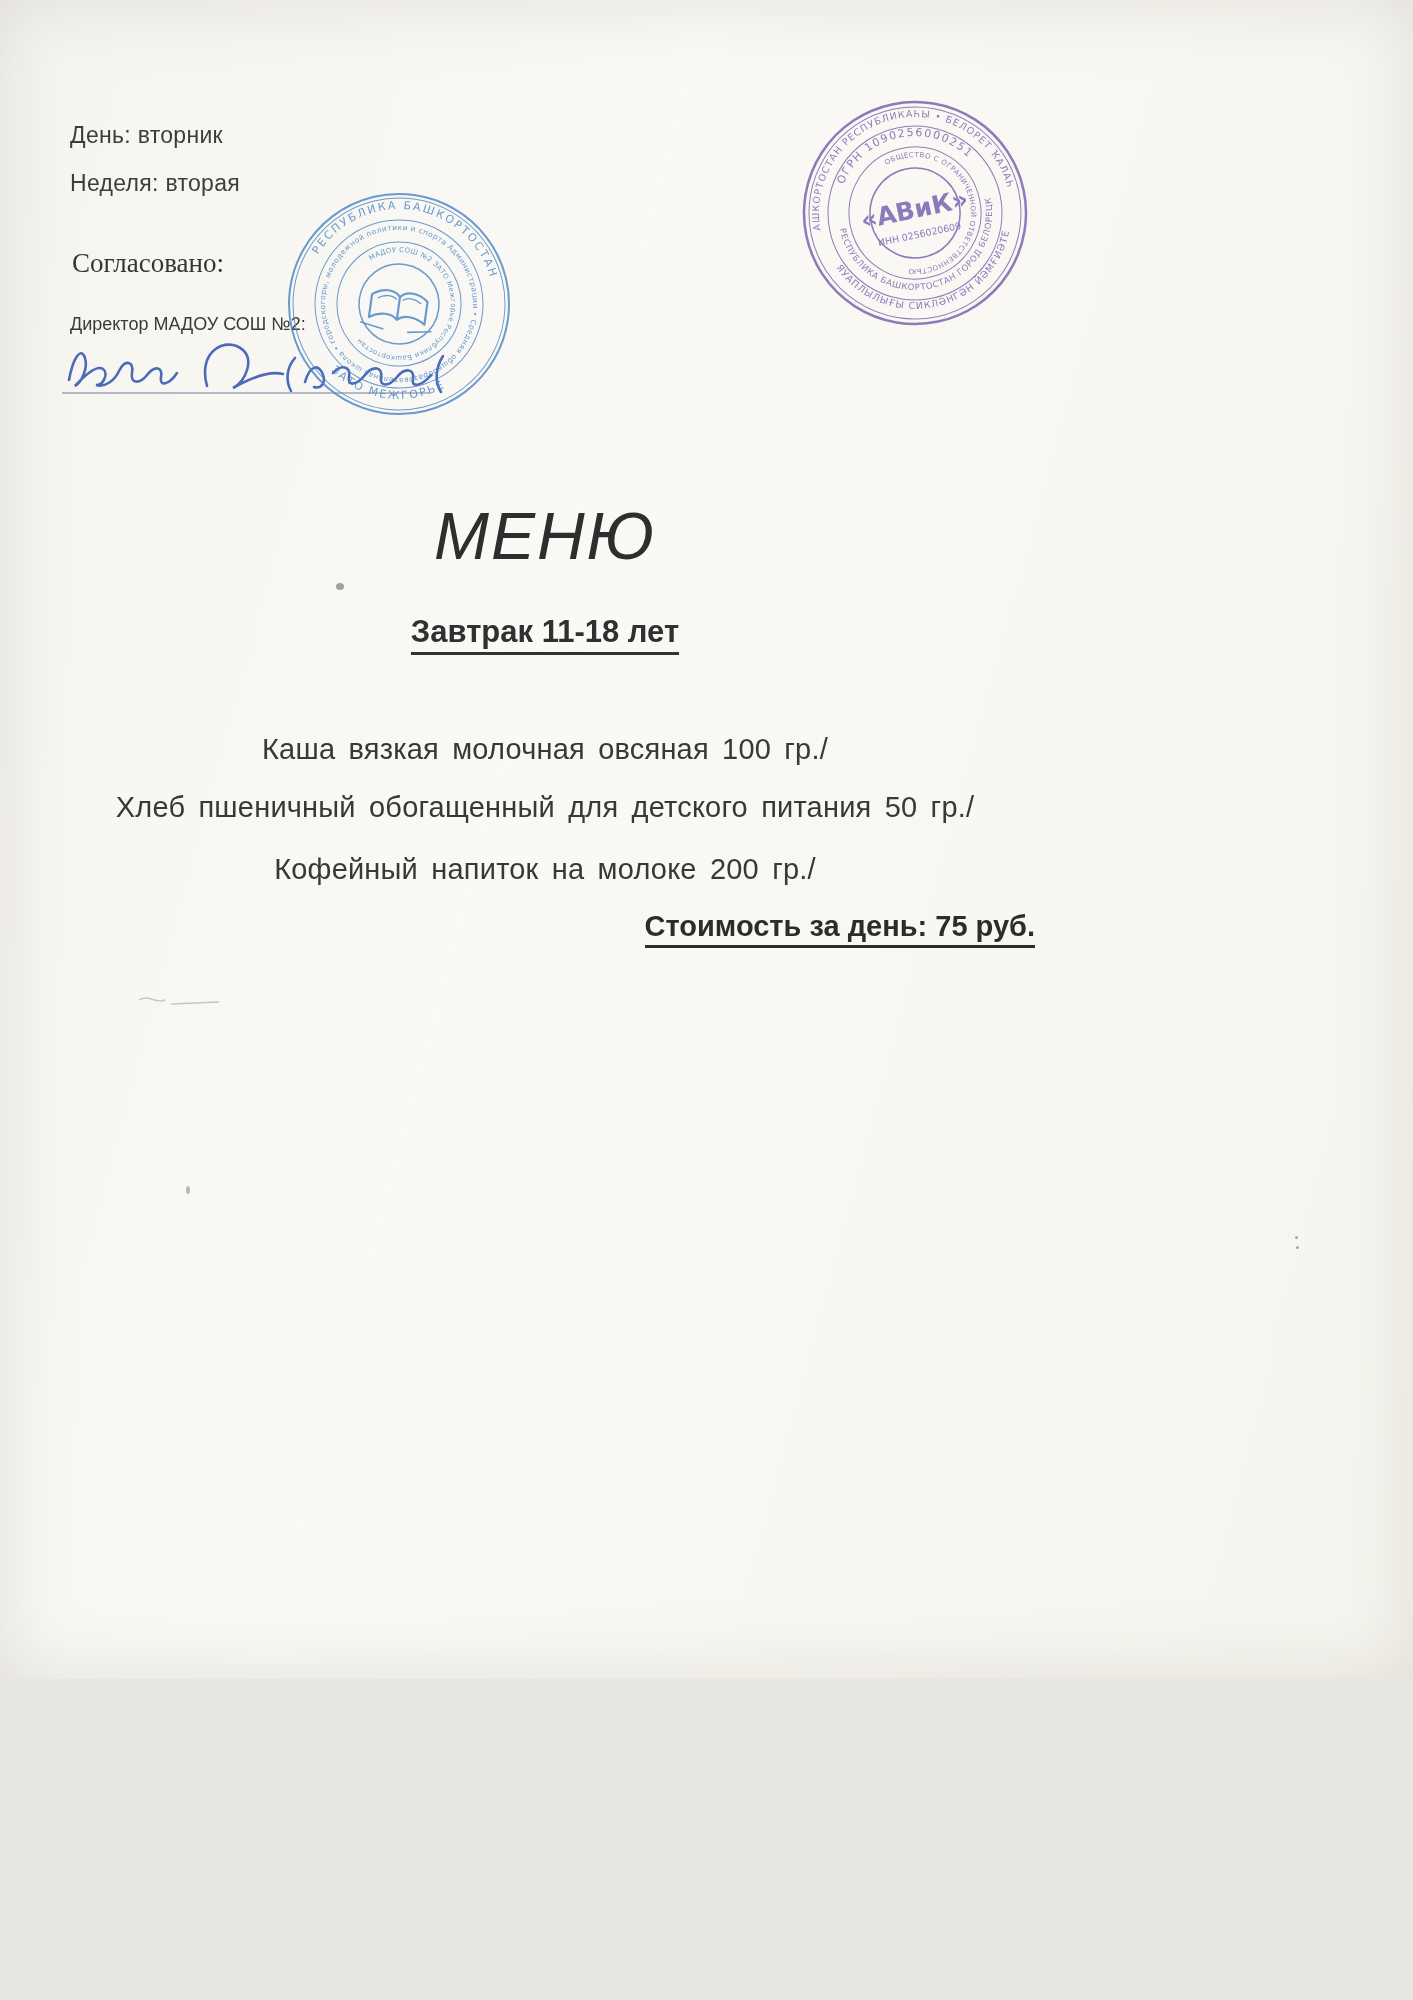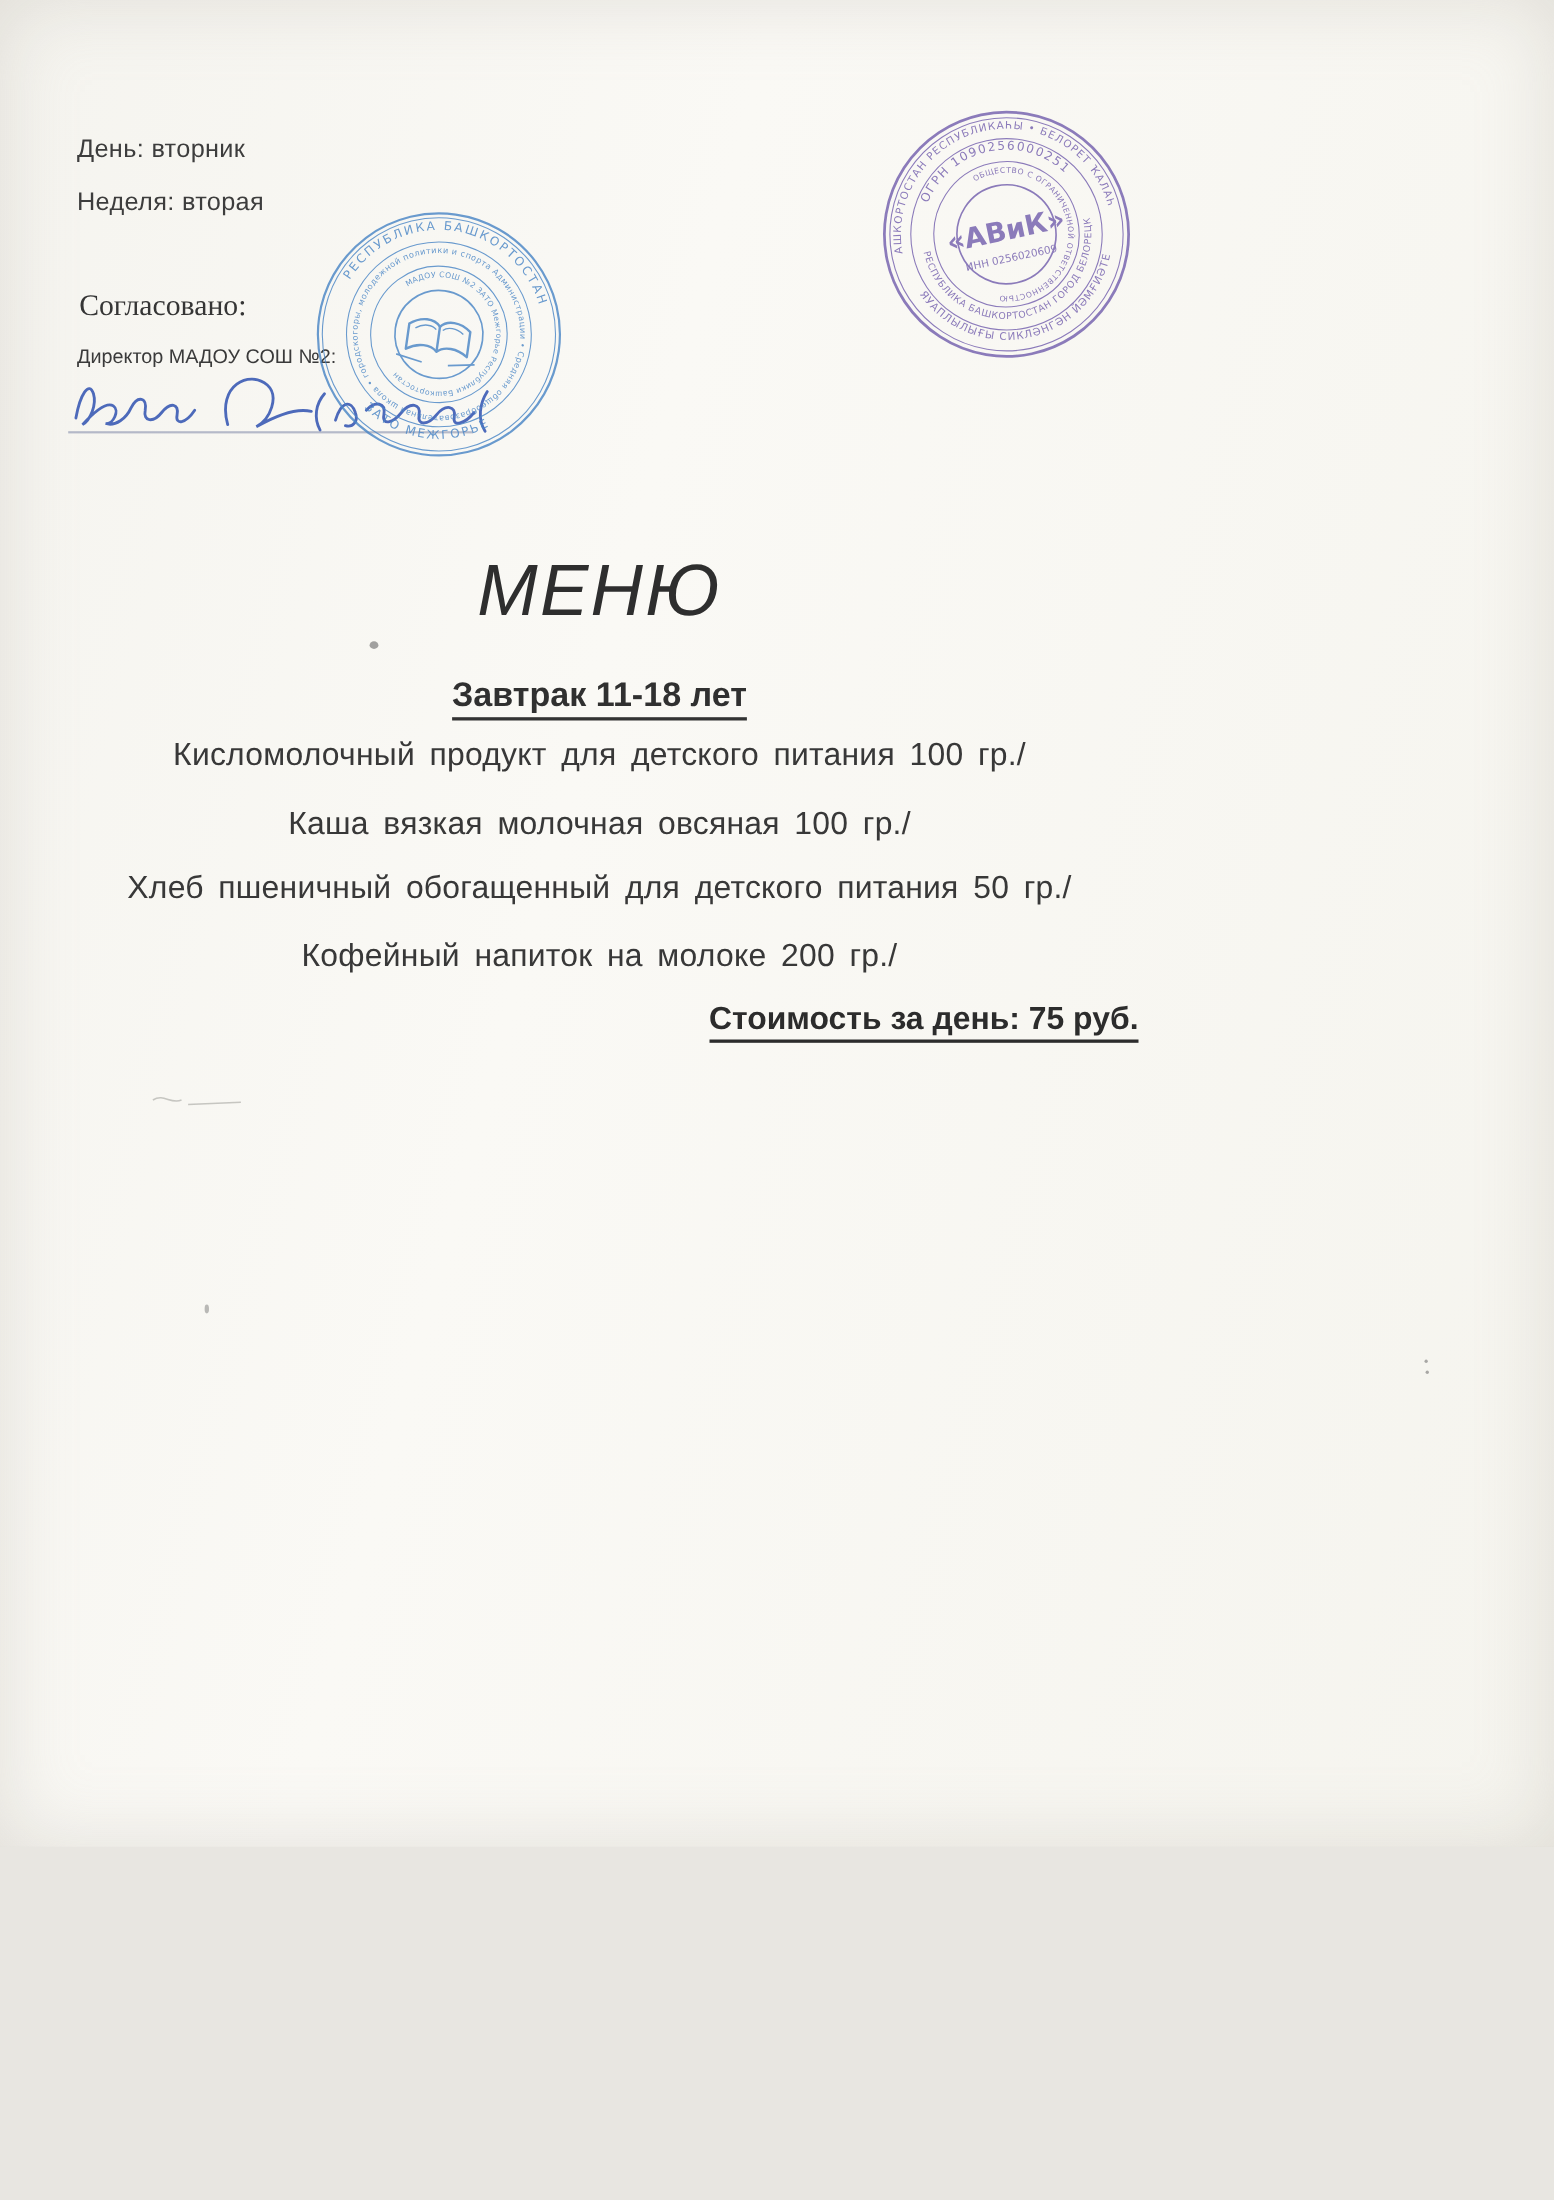--- a/index.html
+++ b/index.html
@@ -30,21 +30,21 @@
   .speck { border-radius:50%; background:#5a5a5a; }
 </style>
 </head>
 <body>
 
 <div class="page">
 
   <div class="abs meta-line" style="left:70px; top:122px;">День: вторник</div>
   <div class="abs meta-line" style="left:70px; top:170px;">Неделя: вторая</div>
 
-  <div class="abs agreed" style="left:72px; top:262px;">Согласовано:</div>
+  <div class="abs agreed" style="left:72px; top:248px;">Согласовано:</div>
   <div class="abs director" style="left:70px; top:314px;">Директор МАДОУ СОШ №2:</div>
 
   <svg class="abs" style="left:55px; top:328px;" width="440" height="80" viewBox="0 0 440 80" aria-label="signature">
     <title>Нагов (А.И. Головина)</title>
     <g fill="none" stroke="#3b5bb5" stroke-width="2.6" stroke-linecap="round" opacity="0.9">
       <path d="M 14 52 C 18 30 26 18 30 30 C 33 40 27 54 20 58 C 31 46 42 37 48 41 C 54 45 48 58 41 57 C 50 60 60 52 64 43 C 70 31 79 33 77 45 C 75 55 84 57 92 47 C 100 37 108 39 106 49 C 104 59 114 57 122 45"></path>
       <path d="M 152 58 C 142 22 172 8 188 22 C 199 32 191 53 178 60 C 192 52 212 42 228 46"></path>
       <path d="M 240 30 C 232 39 230 52 236 63"></path>
       <path d="M 250 54 C 255 37 264 35 268 47 C 271 55 266 61 259 59 M 278 45 C 286 36 296 38 294 49 C 292 59 302 57 310 47 C 318 37 328 39 326 49 C 324 59 334 59 342 49 C 350 39 360 41 358 51 C 356 61 368 57 376 47"></path>
       <path d="M 388 28 C 381 39 379 53 386 64"></path>
@@ -105,21 +105,20 @@
       </g>
     </g>
   </svg>
 
   <div class="abs content-col menu-title" style="top:498px;">МЕНЮ</div>
 
   <div class="abs content-col menu-subtitle" style="top:614px;">
     <span class="u">Завтрак 11-18 лет</span>
   </div>
 
-  <div class="abs content-col menu-item" style="top:670px;">Кисломолочный продукт для детского питания 100 гр./</div>
   <div class="abs content-col menu-item" style="top:733px;">Каша вязкая молочная овсяная 100 гр./</div>
   <div class="abs content-col menu-item" style="top:791px;">Хлеб пшеничный обогащенный для детского питания 50 гр./</div>
   <div class="abs content-col menu-item" style="top:853px;">Кофейный напиток на молоке 200 гр./</div>
 
   <div class="abs content-col price-line" style="top:910px;">
     <span class="u">Стоимость за день: 75 руб.</span>
   </div>
 
   <div class="abs speck" style="left:336px; top:583px; width:8px; height:7px; opacity:.55;"></div>
   <svg class="abs" style="left:135px; top:990px;" width="90" height="24" viewBox="0 0 90 24">

